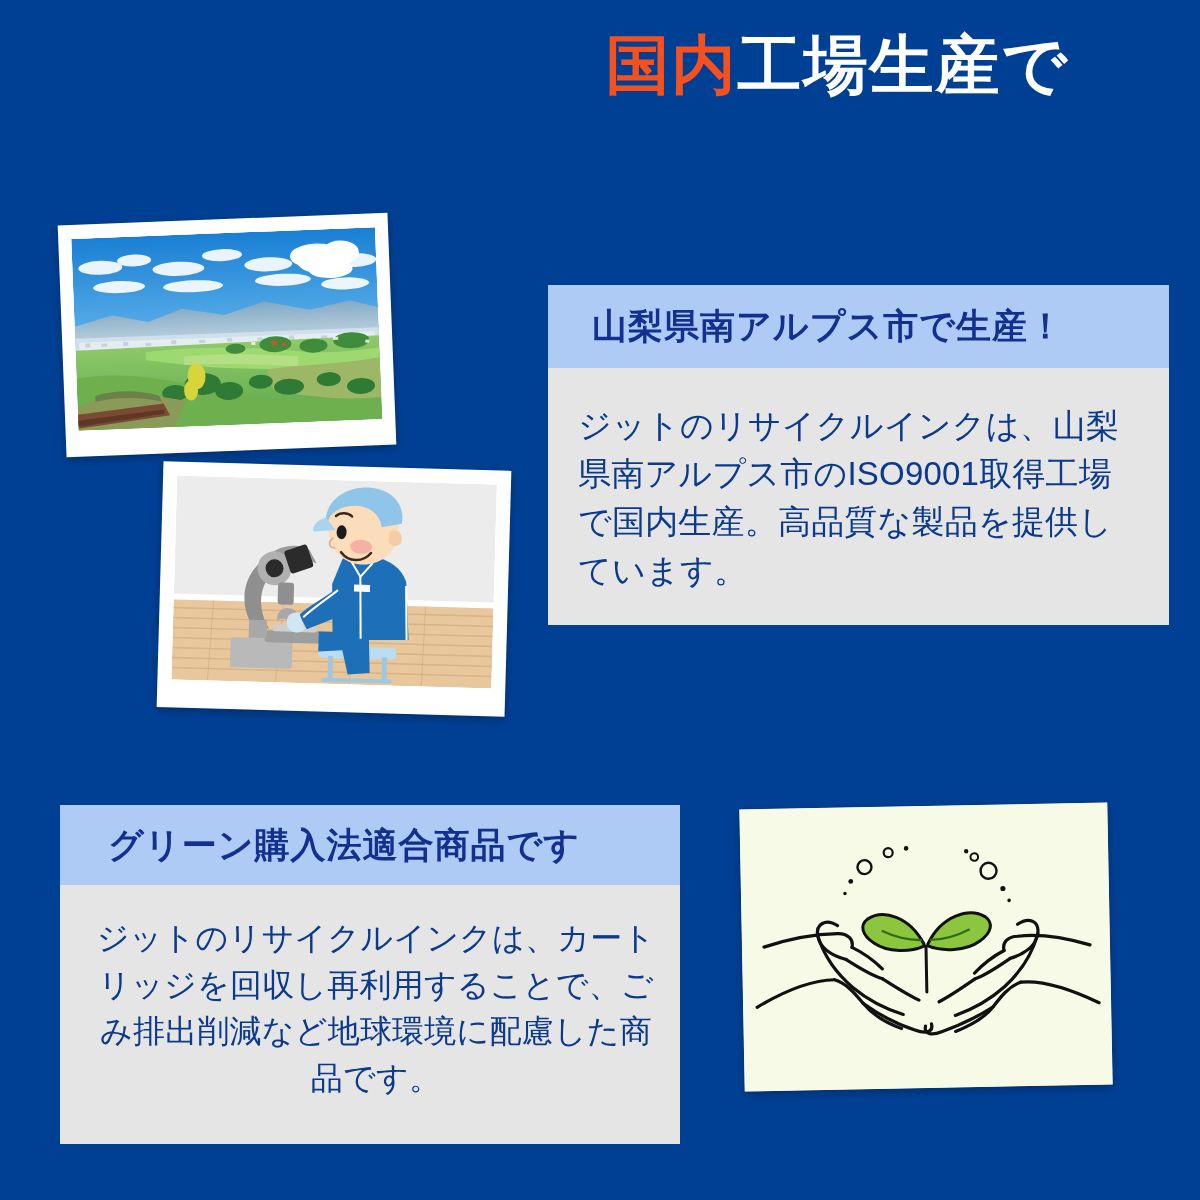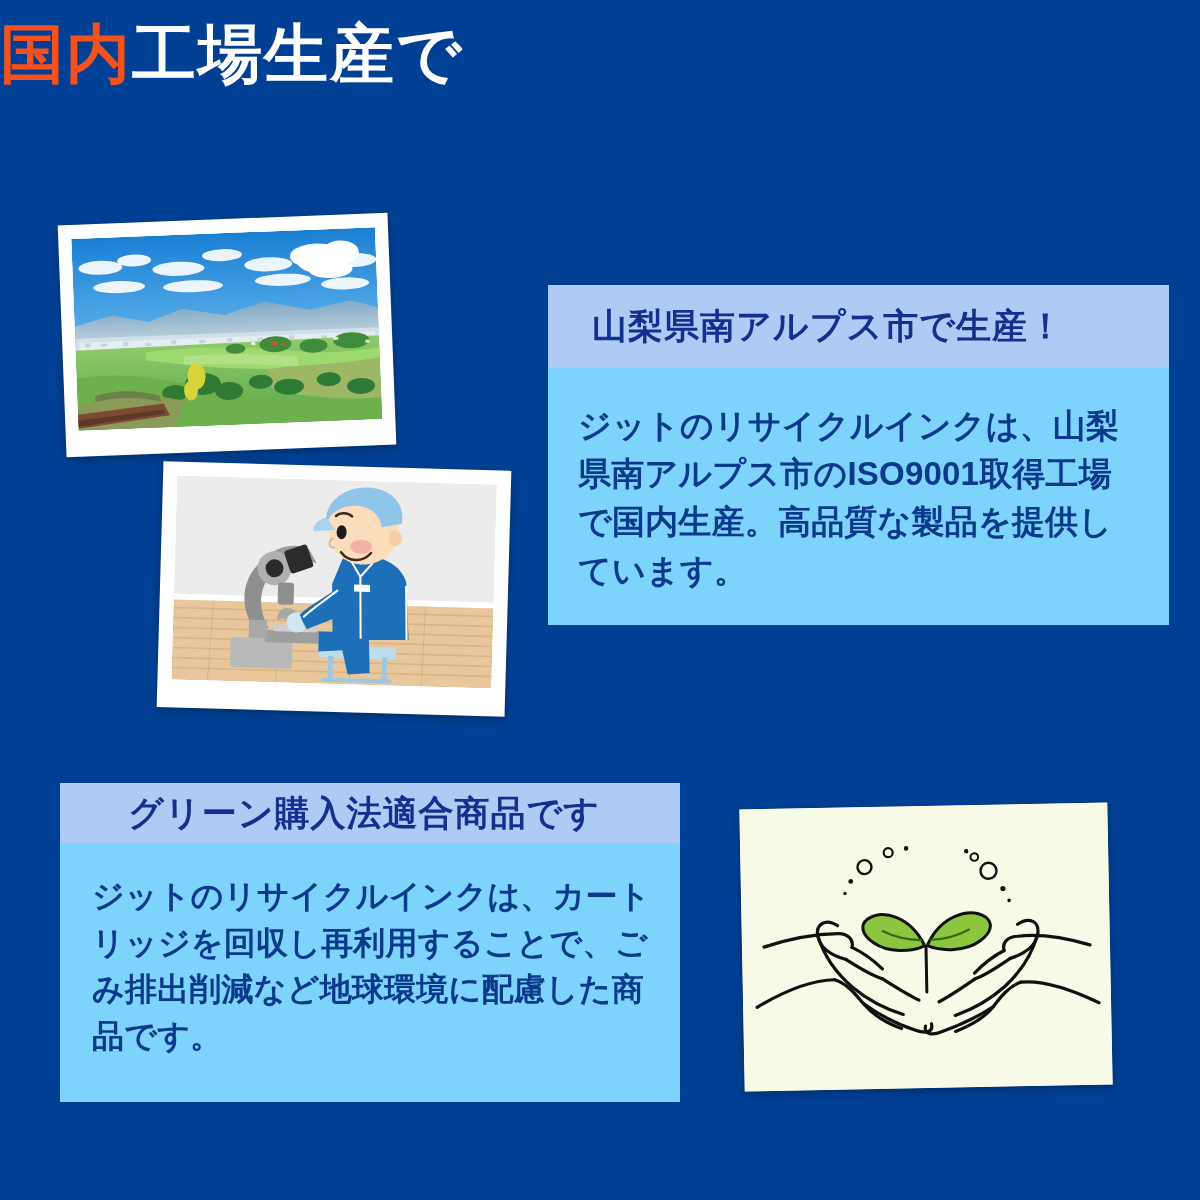--- a/index.html
+++ b/index.html
@@ -14,23 +14,23 @@
     height: 1200px;
     background: #004094;
     overflow: hidden;
     font-family: "Liberation Sans", "DejaVu Sans", sans-serif;
   }
 
   
   .title-block {
     position: absolute;
     left: 0;
-    top: 18px;
+    top: 29px;
     width: 1069px;
-    text-align: left;
+    text-align: right;
     line-height: 1.14;
   }
   .title-line {
     font-size: 64px;
     font-weight: 700;
     color: #ffffff;
     letter-spacing: 2px;
     white-space: nowrap;
   }
   .title-accent { color: #f4511e; }
@@ -83,23 +83,23 @@
   .card { position: absolute; }
   .card-head {
     background: #aecbf5;
     color: #14308f;
     font-weight: 700;
     display: flex;
     align-items: center;
     box-sizing: border-box;
   }
   .card-body {
-    background: #7dd3fc;
+    background: #e5e5e5;
     color: #0b3a8c;
-    font-weight: 700;
+    font-weight: 400;
     box-sizing: border-box;
   }
   .card-body p { margin: 0; }
 
   #card-production { left: 548px; top: 285px; width: 621px; }
   #card-production .card-head {
     height: 83px;
     padding-left: 44px;
     font-size: 35px;
     letter-spacing: 1px;
@@ -107,31 +107,33 @@
   #card-production .card-body {
     height: 257px;
     padding: 34px 24px 0 30px;
     font-size: 33px;
     line-height: 1.46;
     letter-spacing: 0.2px;
   }
 
   #card-green { left: 60px; top: 783px; width: 620px; }
   #card-green .card-head {
-    height: 60px;
-    padding-left: 68px;
+    height: 80px;
+    padding-left: 48px;
     font-size: 35px;
     letter-spacing: 1px;
+    margin-top: 22px;
   }
   #card-green .card-body {
     height: 259px;
     padding: 30px 20px 0 32px;
     font-size: 32px;
     line-height: 1.46;
     letter-spacing: 0.2px;
+    text-align: center;
   }
 </style>
 </head>
 <body>
 
 <div id="stage">
 
   <div class="title-block">
     <div class="title-line"><span class="title-accent">国内</span><span>工場生産で</span></div>
   </div>

